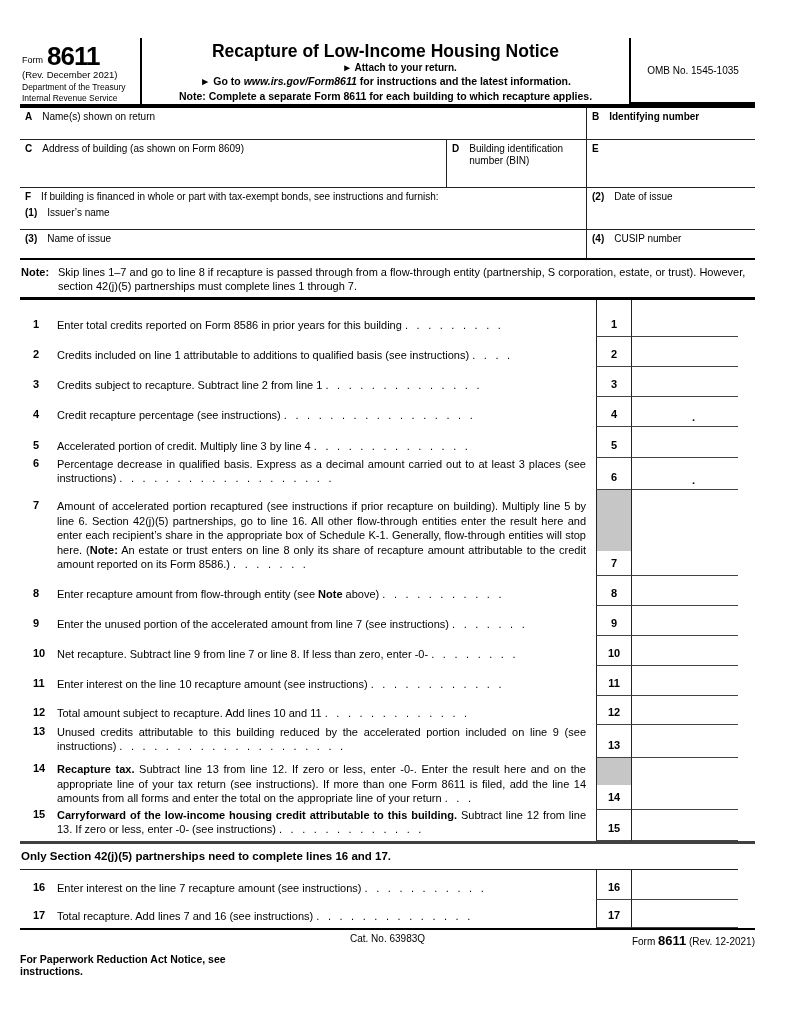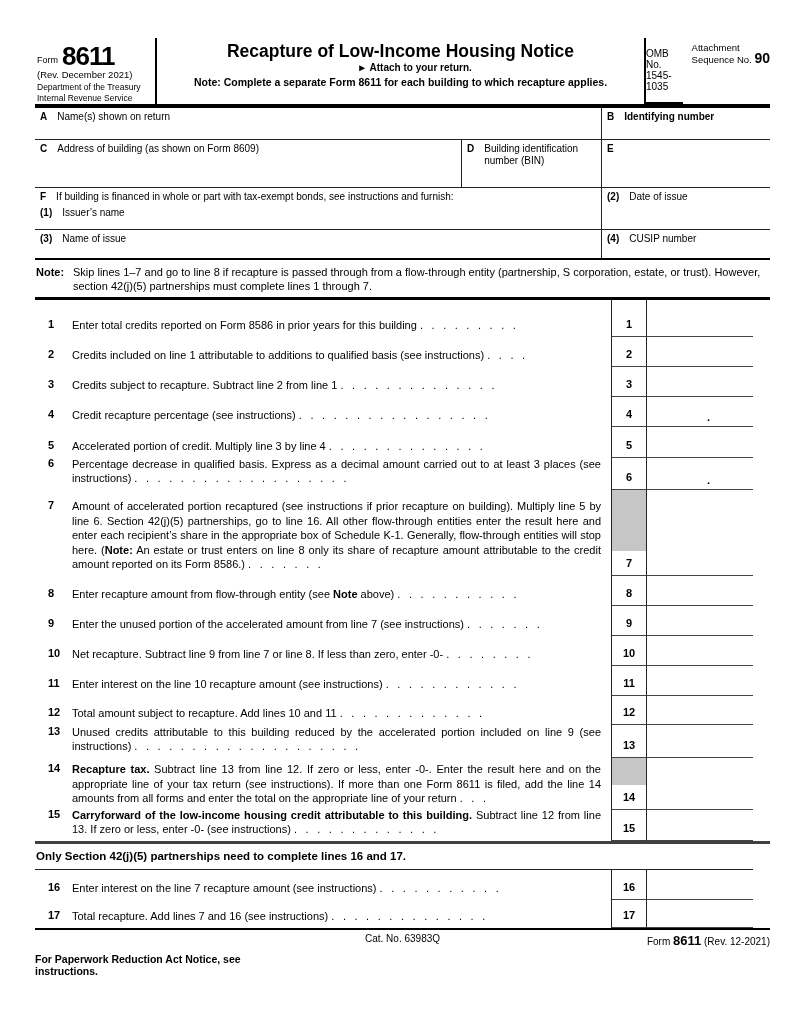--- a/index.html
+++ b/index.html
@@ -1,18 +1,18 @@
 <!DOCTYPE html>
 <html><head>
 <meta charset="utf-8">
 <style>
   * { box-sizing: border-box; margin: 0; padding: 0; }
   body { width: 800px; height: 1035px; background: #fff; color: #000;
          font-family: "Liberation Sans", sans-serif; position: relative; }
-  .page { position: absolute; left: 35px; top: 38px; width: 735px; }
+  .page { position: absolute; left: 20px; top: 38px; width: 735px; }
   .b { font-weight: bold; }
   .i { font-style: italic; }
 
   
   .hdr { display: flex; border-bottom: 4px solid #000; height: 70px; }
   .hdr-left { width: 122px; border-right: 2px solid #000; padding: 6px 2px 0 2px; }
   .fw-row { display: flex; align-items: flex-end; }
   .fw { font-size: 9px; padding-bottom: 3px; }
   .fn { font-size: 26px; font-weight: bold; letter-spacing: -1px; margin-left: 4px; line-height: 24px; }
   .rev { font-size: 9.5px; margin-top: 1px; }
@@ -83,28 +83,25 @@
       </div>
       <div class="rev">(Rev. December 2021)</div>
       <div class="dept">
         <div>Department of the Treasury</div>
         <div>Internal Revenue Service</div>
       </div>
     </div>
     <div class="hdr-center">
       <div class="title">Recapture of Low-Income Housing Notice</div>
       <div class="attach">► Attach to your return.</div>
+      <div class="goto"><span>► Go to </span><span class="i">www.irs.gov/Form8611</span><span> for instructions and the latest information.</span></div>
       <div class="hnote"><span>Note:</span><span> Complete a separate Form 8611 for each building to which recapture applies.</span></div>
     </div>
     <div class="hdr-right">
       <div class="omb">OMB No. 1545-1035</div>
-      <div class="attseq">
-        <div>Attachment</div>
-        <div><span>Sequence No. </span><span class="attnum">90</span></div>
-      </div>
     </div>
   </div>
 
   <div class="idrow" style="height:32px">
     <div class="idcell brd grow">
       <span class="idlet">A</span>
       <span>Name(s) shown on return</span>
     </div>
     <div class="idcell w168 b">
       <span class="idlet">B</span>

